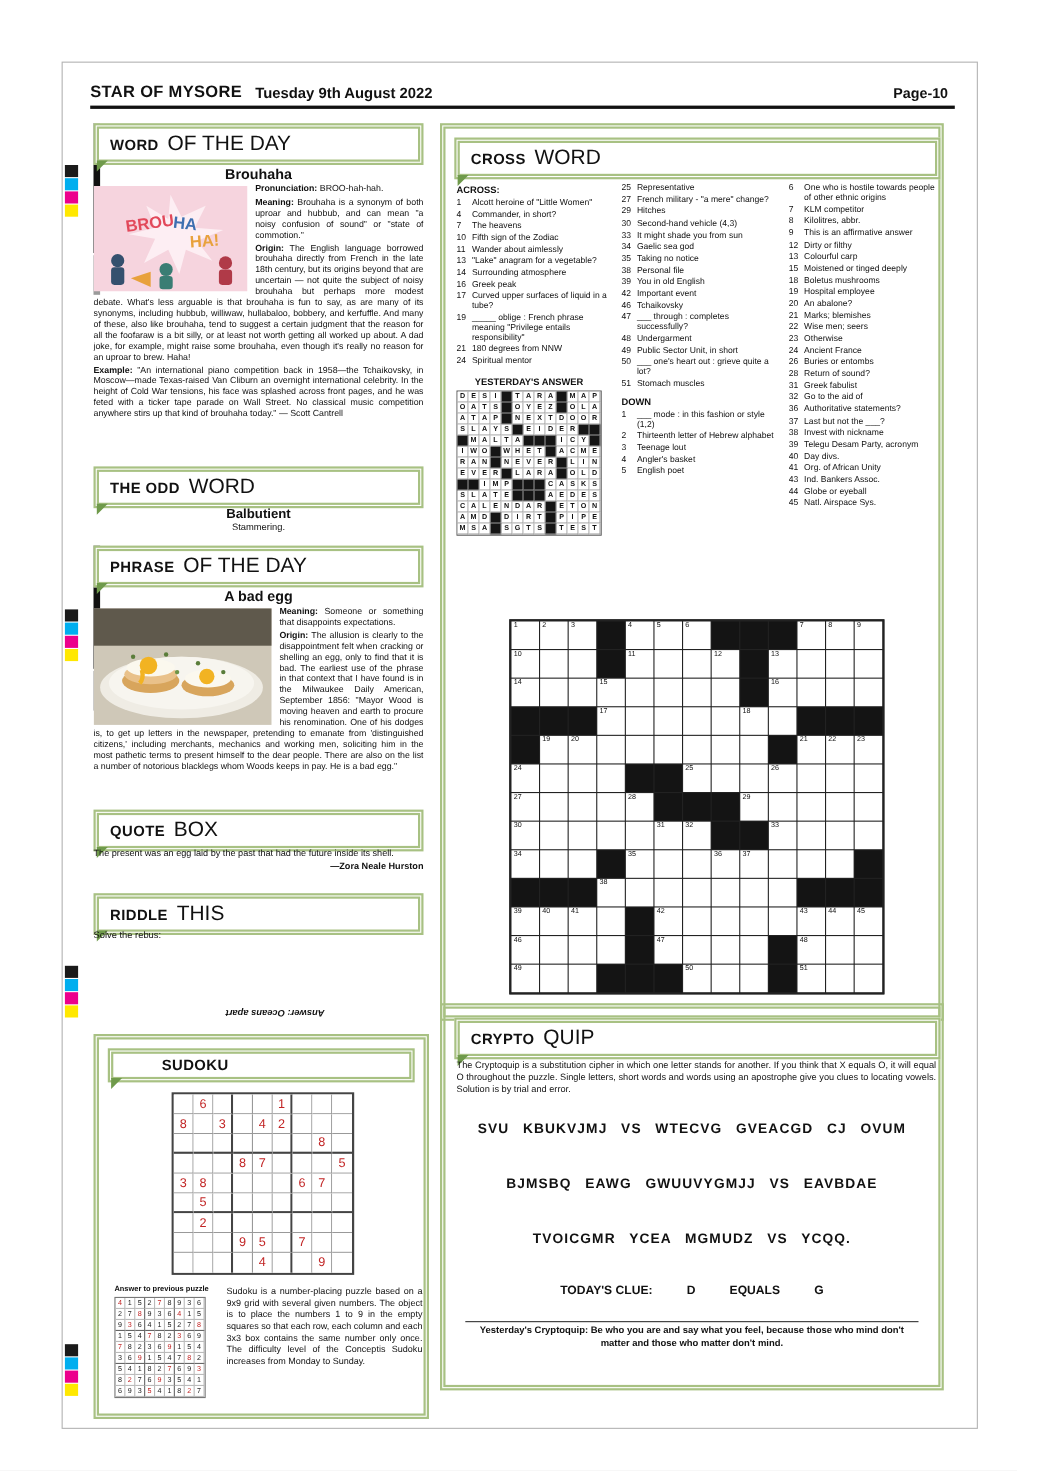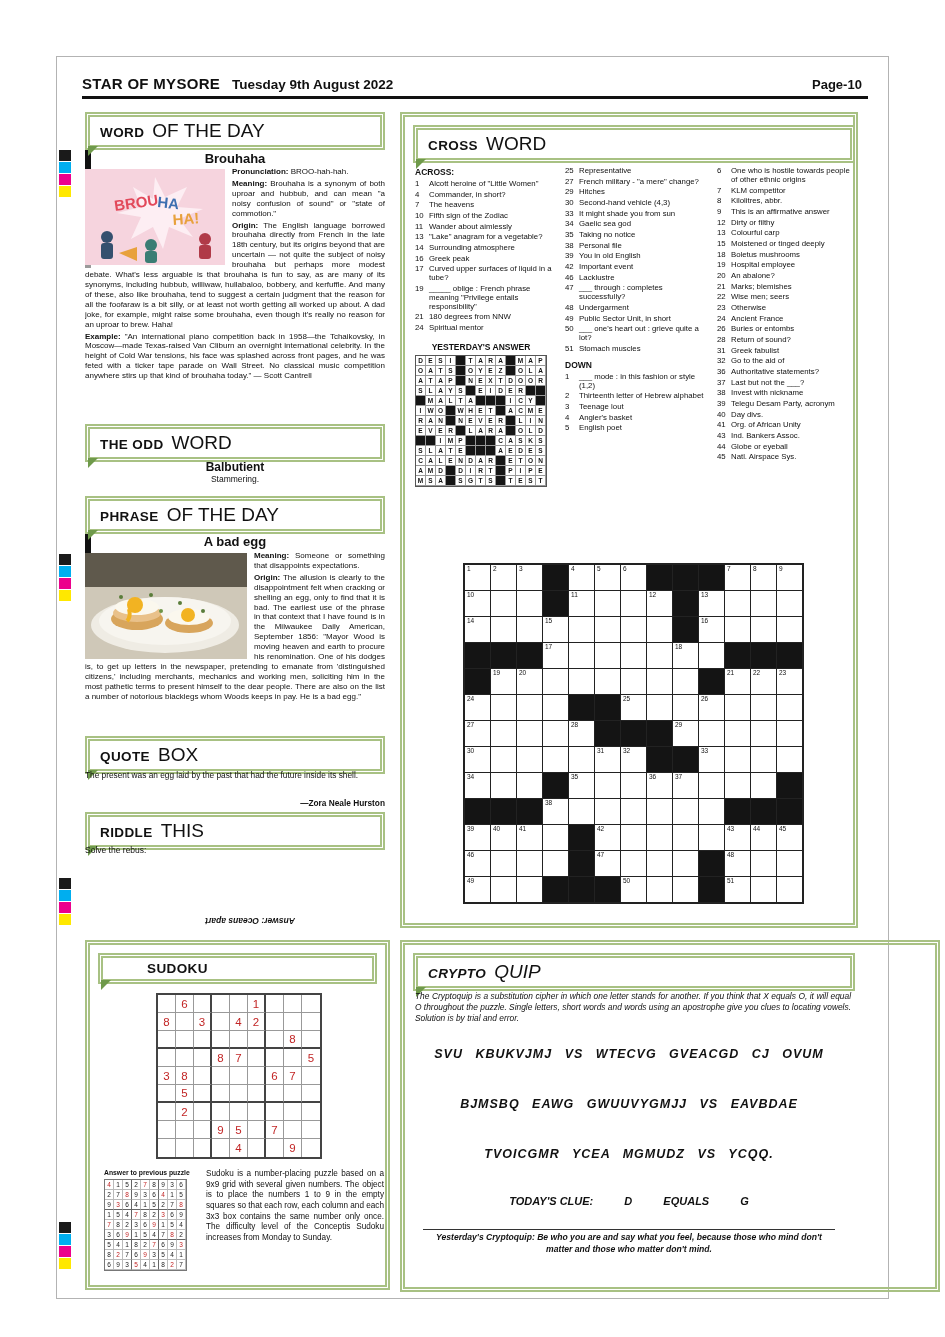--- a/index.html
+++ b/index.html
@@ -31,21 +31,21 @@
   #odd-def{left:85px;top:474px;width:300px;text-align:center;font-size:8.5px;}
 
   #h-phrase{left:85px;top:496px;width:300px;}
   #phrase-title{left:85px;top:534px;width:300px;text-align:center;font-weight:bold;font-size:13px;}
   #phrase-body{left:85px;top:551px;width:300px;height:181px;overflow:hidden;font-size:8px;line-height:1.24;text-align:justify;}
   #phrase-body p{margin:0 0 2px 0;}
   #eggs-img{float:left;margin:2px 7px 2px 0;}
 
   #h-quote{left:85px;top:736px;width:300px;}
   #quote-block{left:85px;top:770px;width:300px;font-size:8.3px;line-height:1.3;}
-  #quote-attr{text-align:right;font-weight:bold;margin-top:17px;}
+  #quote-attr{text-align:right;font-weight:bold;margin-top:1px;}
 
   #h-riddle{left:85px;top:812px;width:300px;}
   #riddle-prompt{left:85px;top:845px;width:300px;font-size:8.5px;}
   #rebus-box{left:95px;top:857px;width:130px;height:60px;border:2px solid #555;display:flex;align-items:center;justify-content:center;gap:24px;font-size:15px;font-weight:bold;letter-spacing:1.5px;}
   #riddle-answer{left:180px;top:916px;width:140px;text-align:center;transform:rotate(180deg);font-style:italic;font-weight:bold;font-size:8.5px;}
 
   #sudoku-box{left:85px;top:940px;width:305px;height:350px;border:5px double #a8c183;}
   #h-sudoku{left:8px;top:8px;width:279px;padding-left:44px;}
   #sd-grid{position:absolute;left:66px;top:48px;border:2px solid #444;display:grid;grid-template-columns:repeat(9,18px);grid-auto-rows:18px;}
   .sd{border-right:1px solid #999;border-bottom:1px solid #999;display:flex;align-items:center;justify-content:center;font-size:11.5px;color:#c22525;background:#fff;}
@@ -73,21 +73,21 @@
   .clue .t{flex:1;}
   #ya-label{margin-top:9px;font-weight:bold;font-size:8.5px;text-align:center;width:132px;}
   #ya-grid{margin-top:3px;border:1px solid #555;display:grid;grid-template-columns:repeat(13,10px);grid-auto-rows:10px;width:132px;}
   .ya{border-right:1px solid #999;border-bottom:1px solid #999;font-size:6.5px;font-weight:bold;display:flex;align-items:center;justify-content:center;background:#fff;}
   .ya.blk{background:#151515;}
   #cw-grid{position:absolute;left:58px;top:446px;background:#222;border:2px solid #222;display:grid;grid-template-columns:repeat(13,25px);grid-auto-rows:25px;gap:1px;}
   .cell{background:#fff;position:relative;}
   .cell.blk{background:#141414;}
   .cell .num{position:absolute;top:1px;left:2px;font-size:6.5px;line-height:1;}
 
-  #cq-box{left:400px;top:940px;width:540px;height:352px;border:5px double #a8c183;font-style:italic;}
+  #cq-box{left:400px;top:912px;width:458px;height:352px;border:5px double #a8c183;}
   #h-cq{left:8px;top:8px;width:442px;}
   #cq-intro{position:absolute;left:10px;top:46px;width:436px;font-size:8.4px;line-height:1.3;text-align:justify;}
   .cq-line{position:absolute;left:0;width:448px;text-align:center;font-weight:bold;font-size:12.5px;letter-spacing:1px;word-spacing:8px;}
   #cql1{top:102px;}
   #cql2{top:152px;}
   #cql3{top:202px;}
   #cq-clue{position:absolute;left:0;top:250px;width:448px;text-align:center;font-weight:bold;font-size:11px;}
   #cq-clue span{margin:0 14px;}
   #cq-yest{position:absolute;left:18px;top:284px;width:412px;border-top:1px solid #333;padding-top:2px;font-size:8.6px;font-weight:bold;text-align:center;line-height:1.35;}
 </style>
@@ -658,21 +658,21 @@
           <div class="clue">
             <span class="n">39</span>
             <span class="t">You in old English</span>
           </div>
           <div class="clue">
             <span class="n">42</span>
             <span class="t">Important event</span>
           </div>
           <div class="clue">
             <span class="n">46</span>
-            <span class="t">Lacklustre</span>
+            <span class="t">Tchaikovsky</span>
           </div>
           <div class="clue">
             <span class="n">47</span>
             <span class="t">___ through : completes successfully?</span>
           </div>
           <div class="clue">
             <span class="n">48</span>
             <span class="t">Undergarment</span>
           </div>
           <div class="clue">

